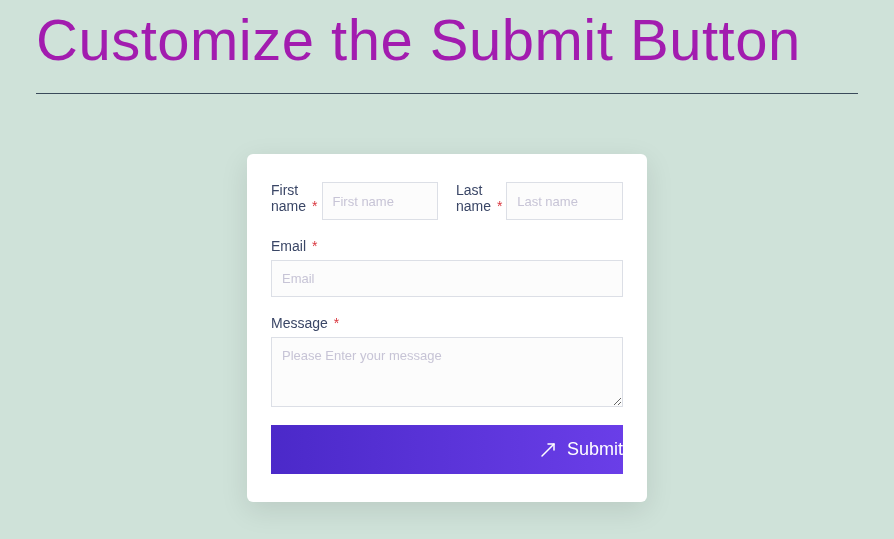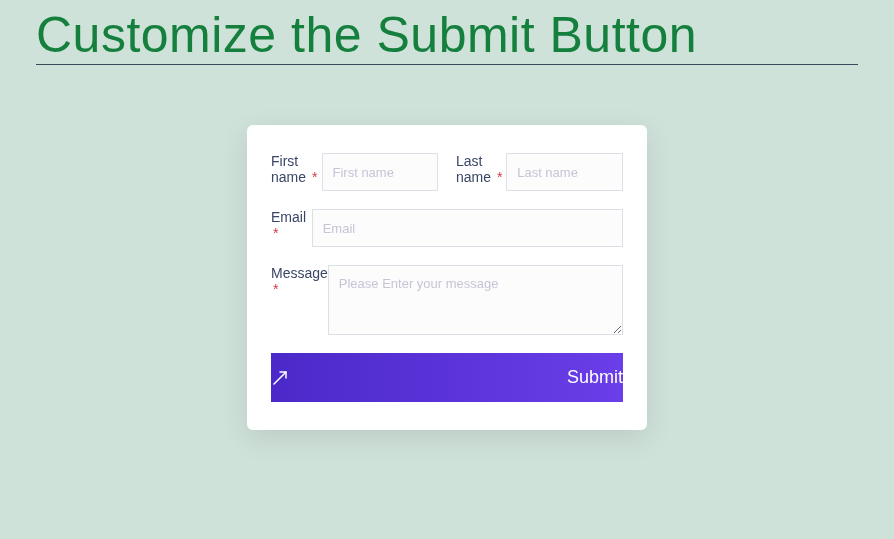--- a/index.html
+++ b/index.html
@@ -11,24 +11,25 @@
       background-color: #cfe2d9;
       font-family: 'Segoe UI', Tahoma, Geneva, Verdana, sans-serif;
       width: 894px;
       height: 539px;
       overflow: hidden;
     }
     .container {
       padding: 0 36px;
     }
     .page-title {
-      font-size: 50px;
+      font-size: 58px;
       font-weight: 300;
-      color: #15803d;
+      color: #a21caf;
       margin-top: 6px;
+      margin-bottom: 20px;
       letter-spacing: 0.5px;
     }
     .title-rule {
       border: none;
       border-top: 1px solid #3a4a5a;
       margin-bottom: 60px;
     }
     .form-card {
       background: #ffffff;
       width: 400px;
@@ -42,21 +43,21 @@
       gap: 18px;
       margin-bottom: 18px;
     }
     .field {
       flex: 1;
       display: flex;
     }
     .field-full {
       margin-bottom: 18px;
       display: flex;
-      flex-direction: row;
+      flex-direction: column;
     }
     .label {
       font-size: 14px;
       color: #3a4666;
       margin-bottom: 6px;
     }
     .req {
       color: #d9363e;
       margin-left: 2px;
     }
@@ -80,21 +81,21 @@
     .submit-btn {
       width: 100%;
       border: none;
       background: linear-gradient(90deg, #4b29c9 0%, #6a3ee8 100%);
       color: #ffffff;
       font-size: 18px;
       padding: 14px 0;
       cursor: pointer;
       display: flex;
       align-items: center;
-      justify-content: space-between;
+      justify-content: flex-end;
       gap: 10px;
       margin-top: 4px;
     }
     .submit-icon {
       display: inline-flex;
     }
   </style>
 </head>
 <body>
 

